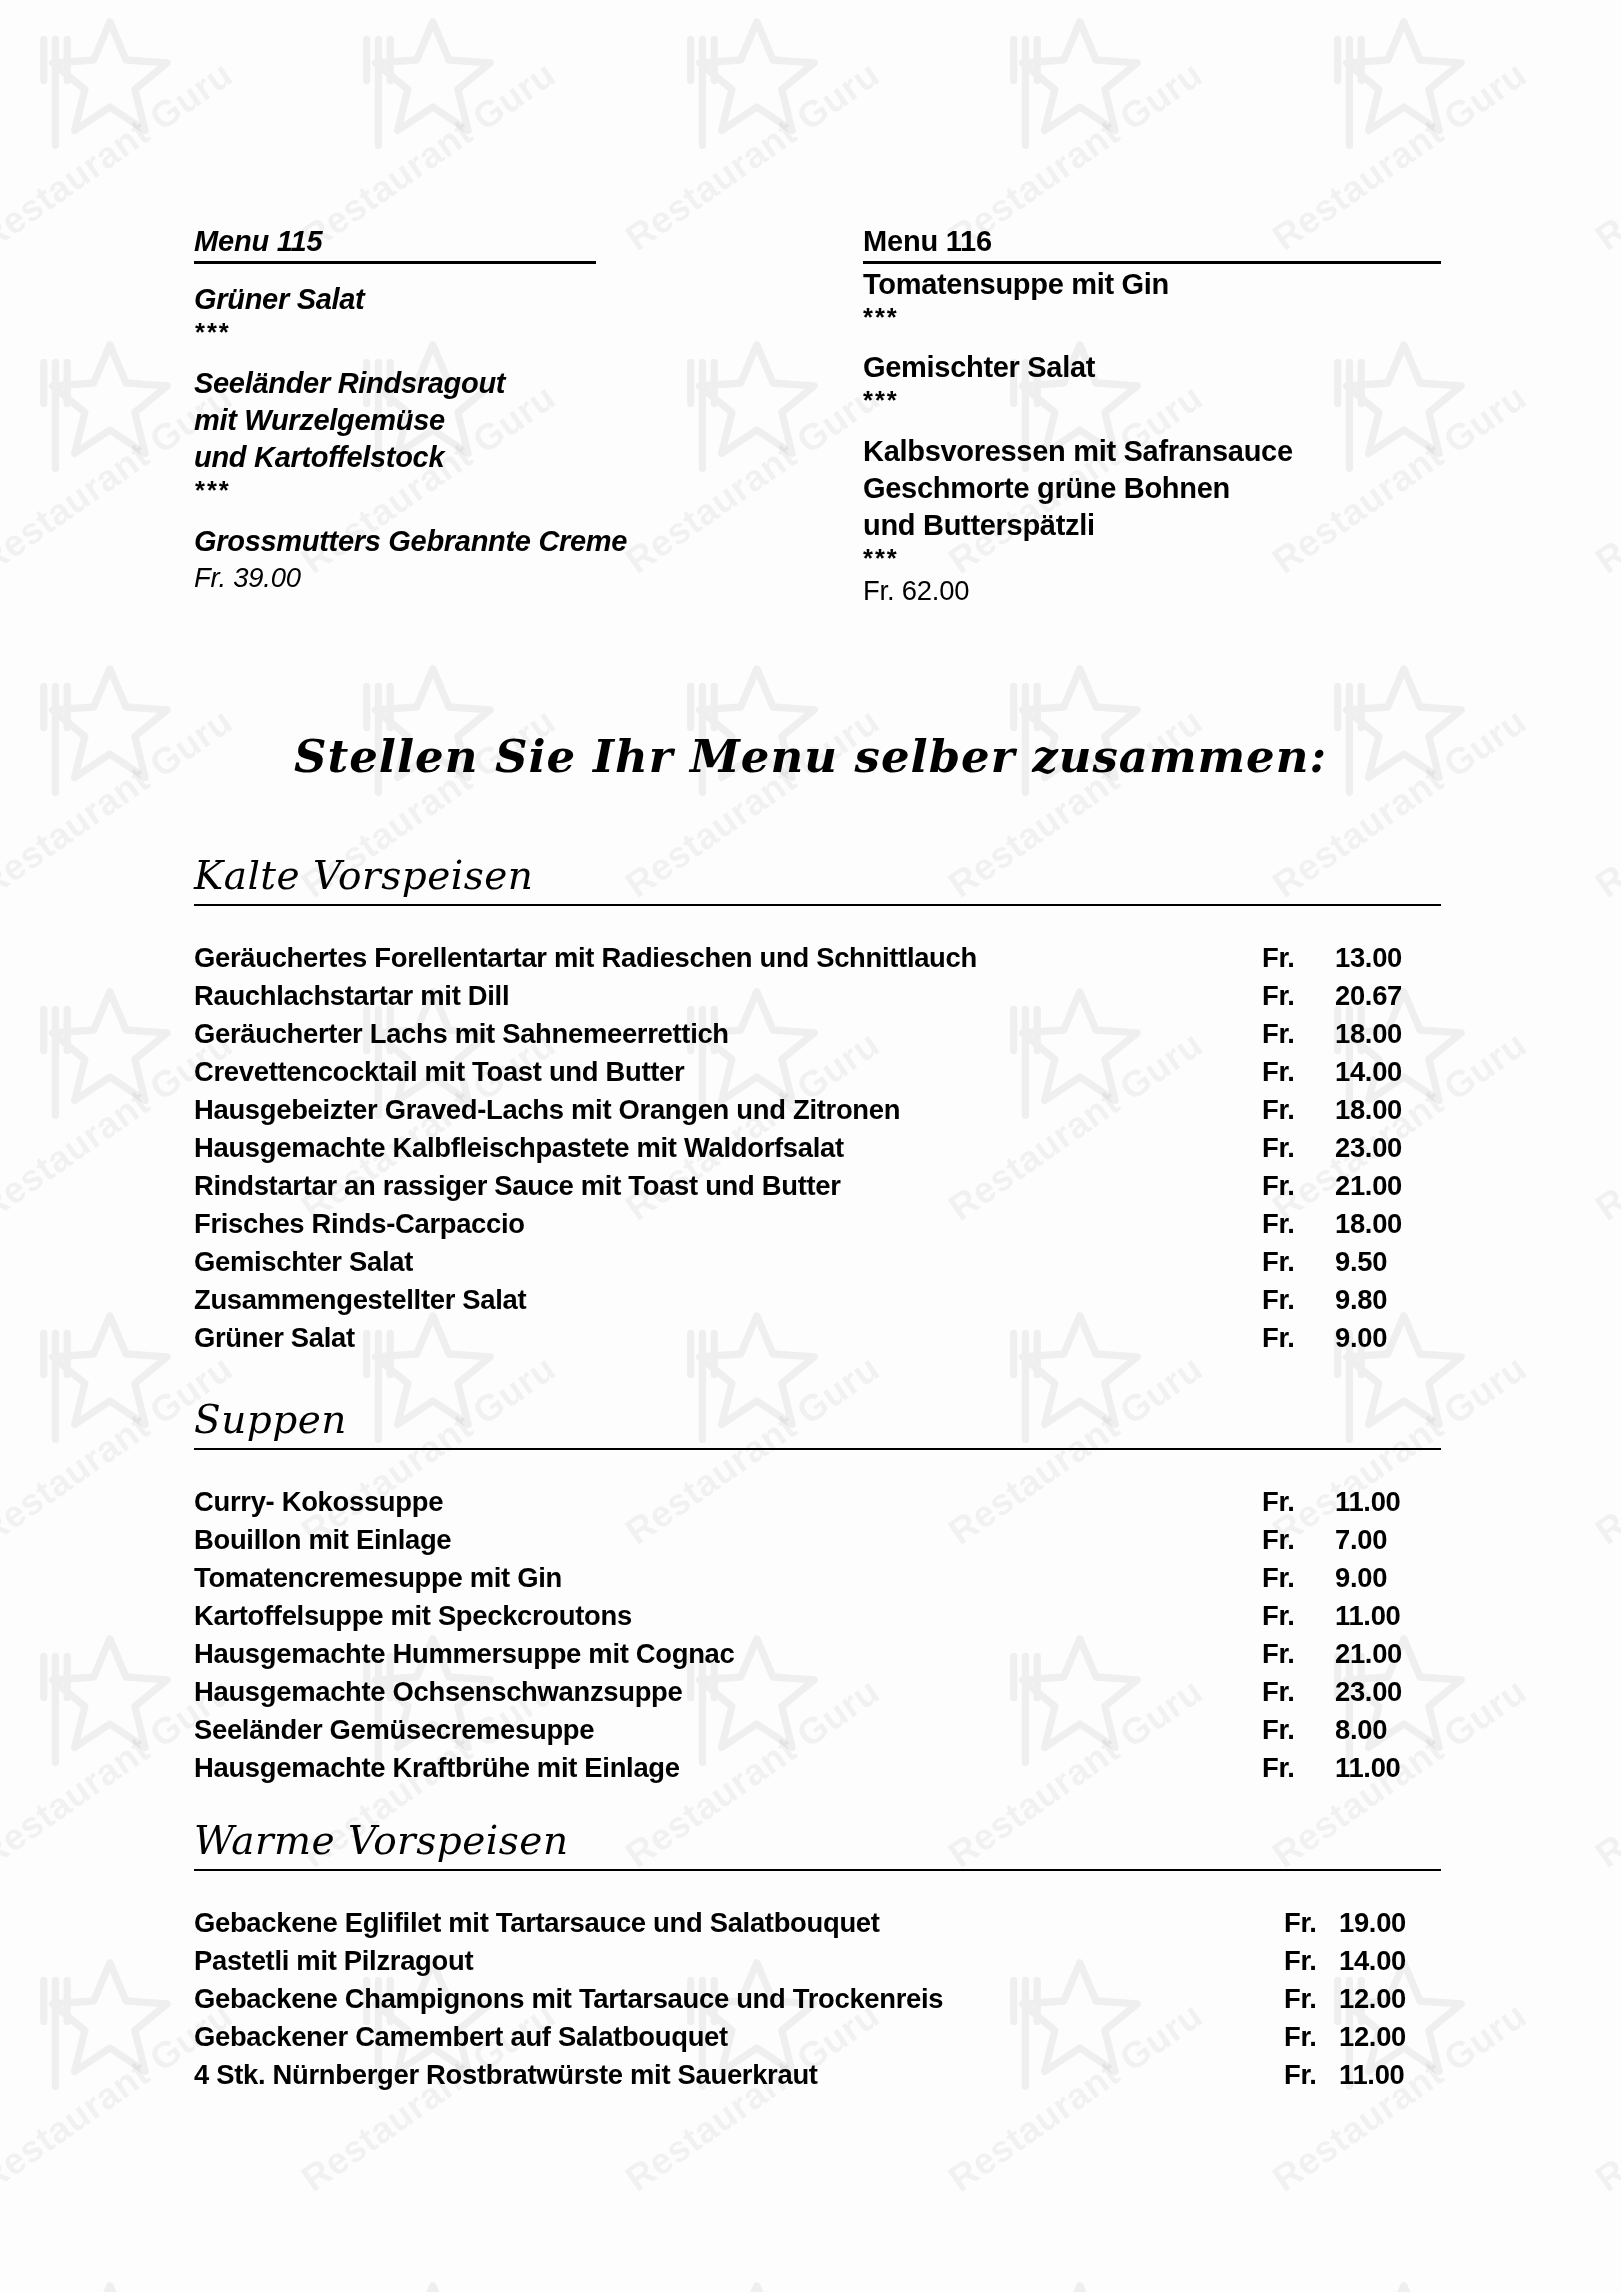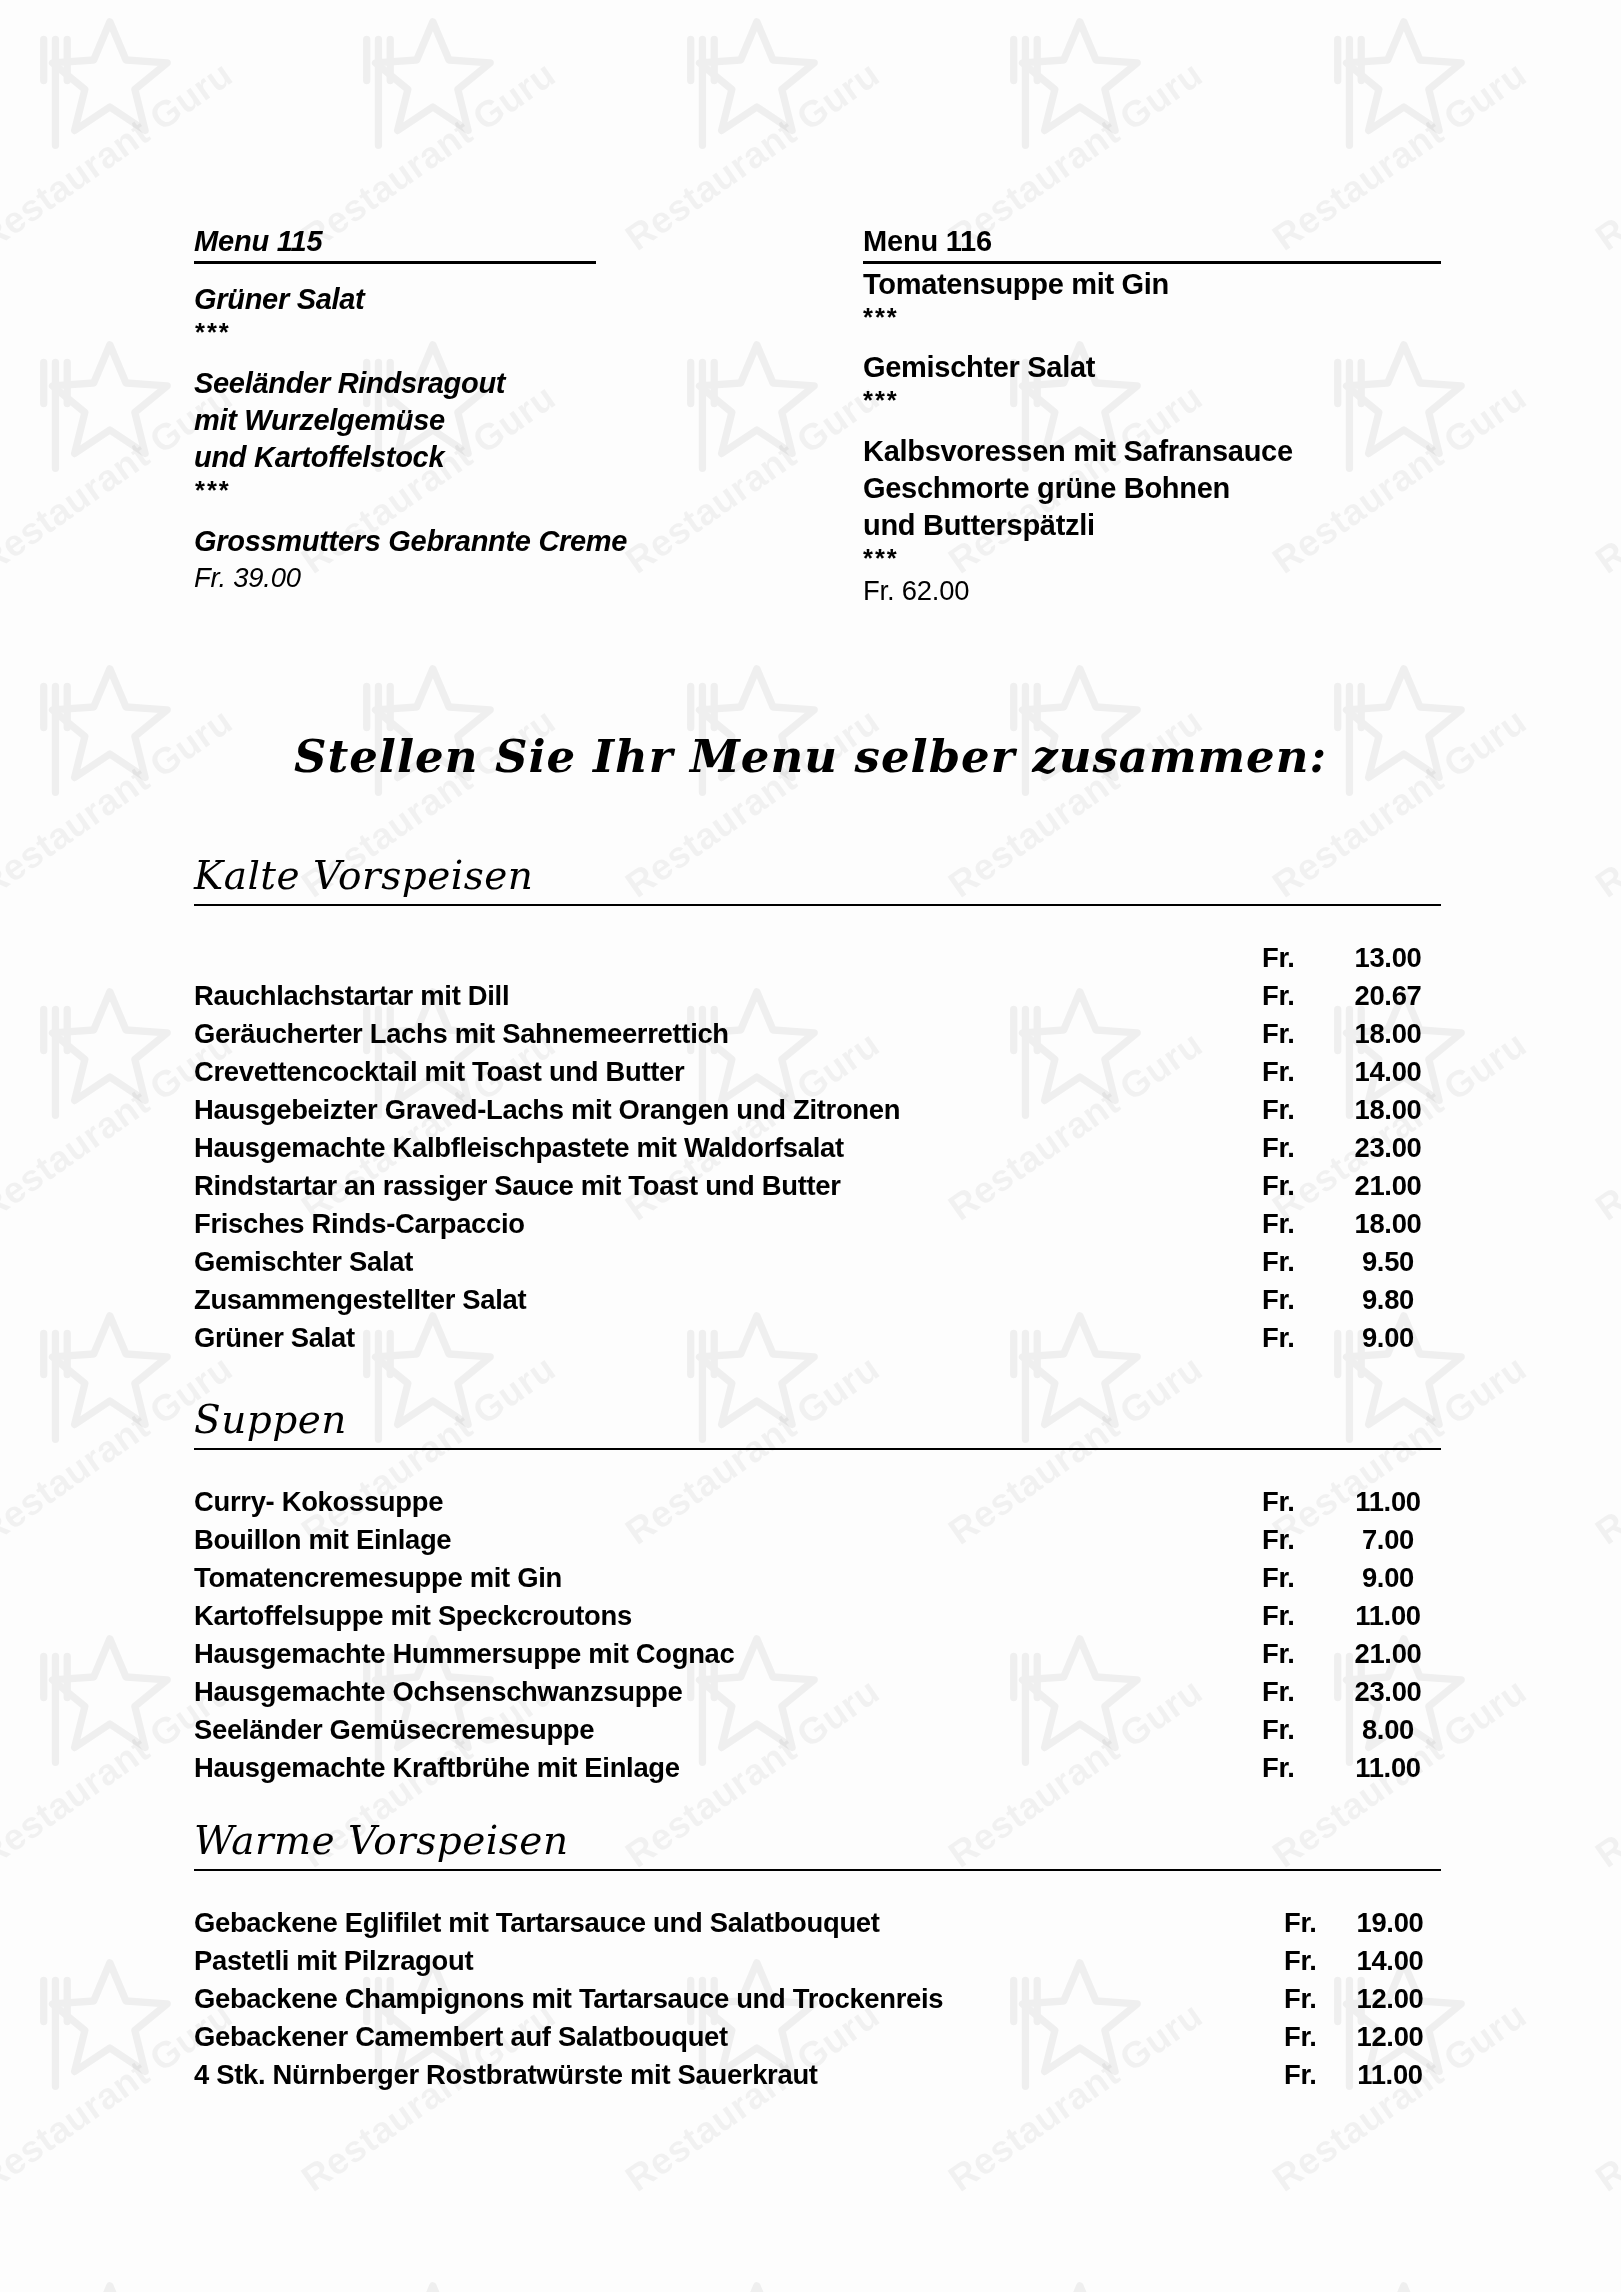--- a/index.html
+++ b/index.html
@@ -169,21 +169,21 @@
     flex: 0 0 auto;
     display: flex;
     justify-content: flex-end;
   }
   .item .cur {
     width: 73px;
     text-align: left;
   }
   .item .amt {
     width: 106px;
-    text-align: center;
+    text-align: left;
   }
   .section.tight .item .cur { width: 55px; }
   .section.tight .item .amt { width: 102px; }
 </style>
 </head>
 <body>
 
 <div id="page">
 
   <div id="watermark">
@@ -519,20 +519,21 @@
     <div class="script-title" style="top:730px;">Stellen Sie Ihr Menu selber zusammen:</div>
 
     <div id="sections-host">
         <div class="section" style="top: 853px;">
           <div class="section-head">
             <div class="label">Kalte Vorspeisen</div>
             <div class="rule"></div>
           </div>
           <div class="items">
             <div class="item">
+              <span class="name">Geräuchertes Forellentartar mit Radieschen und Schnittlauch</span>
               <span class="dots"></span>
               <span class="price">
                 <span class="cur">Fr.</span>
                 <span class="amt">13.00</span>
               </span>
             </div>
             <div class="item">
               <span class="name">Rauchlachstartar mit Dill</span>
               <span class="dots"></span>
               <span class="price">

